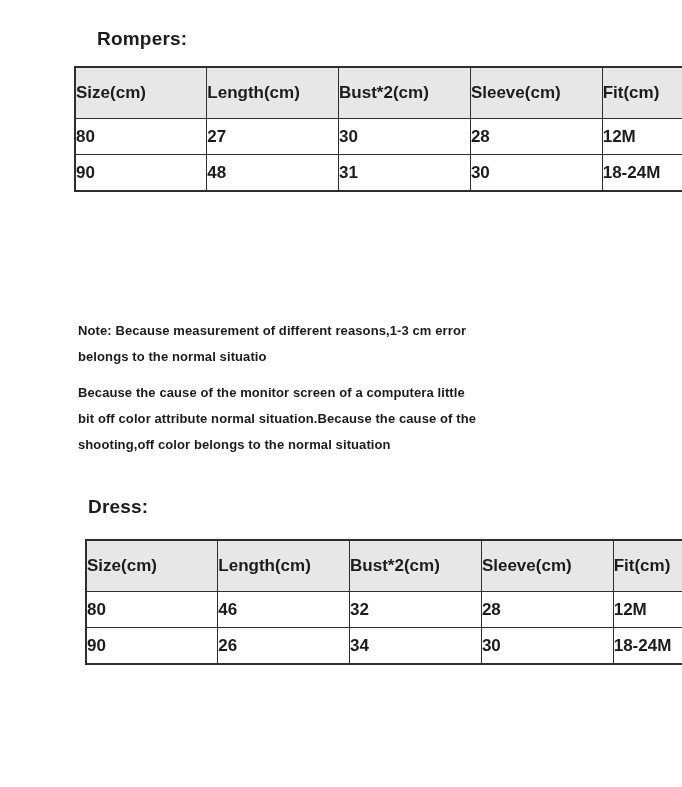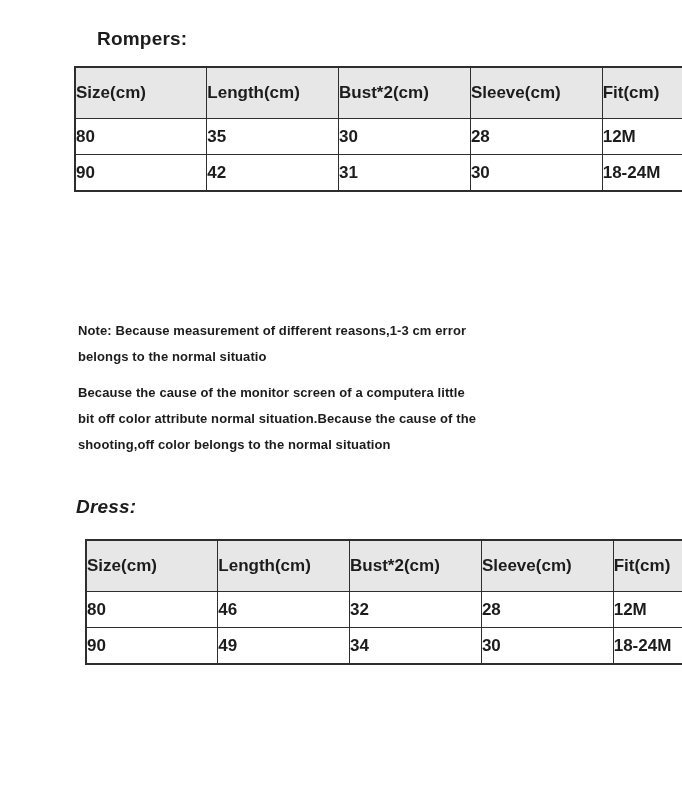--- a/index.html
+++ b/index.html
@@ -16,21 +16,21 @@
     color: #1c1c1c;
     overflow: hidden;
   }
   .section-heading {
     position: absolute;
     font-size: 19px;
     font-weight: bold;
     letter-spacing: 0.2px;
   }
   #heading-rompers { left: 82px; top: 28px; margin-left: 15px; }
-  #heading-dress   { left: 76px; top: 496px; font-style: italic; }
+  #heading-dress   { left: 88px; top: 496px; }
 
   table.size-table {
     position: absolute;
     width: 661px;
     border-collapse: collapse;
     table-layout: fixed;
     text-align: left;
     font-family: "Liberation Sans", sans-serif;
     font-weight: bold;
     font-size: 17px;
@@ -80,28 +80,28 @@
         <th>Size(cm)</th>
         <th>Length(cm)</th>
         <th>Bust*2(cm)</th>
         <th>Sleeve(cm)</th>
         <th>Fit(cm)</th>
       </tr>
     </thead>
     <tbody>
       <tr>
         <td>80</td>
-        <td>35</td>
+        <td>27</td>
         <td>30</td>
         <td>28</td>
         <td>12M</td>
       </tr>
       <tr>
         <td>90</td>
-        <td>42</td>
+        <td>48</td>
         <td>31</td>
         <td>30</td>
         <td>18-24M</td>
       </tr>
     </tbody>
   </table>
 
 <div id="note-measure" class="note">Note: Because measurement of different reasons,1-3 cm error
 belongs to the normal situatio</div>
 
@@ -124,19 +124,19 @@
     <tbody>
       <tr>
         <td>80</td>
         <td>46</td>
         <td>32</td>
         <td>28</td>
         <td>12M</td>
       </tr>
       <tr>
         <td>90</td>
-        <td>49</td>
+        <td>26</td>
         <td>34</td>
         <td>30</td>
         <td>18-24M</td>
       </tr>
     </tbody>
   </table>
 
 </body></html>

